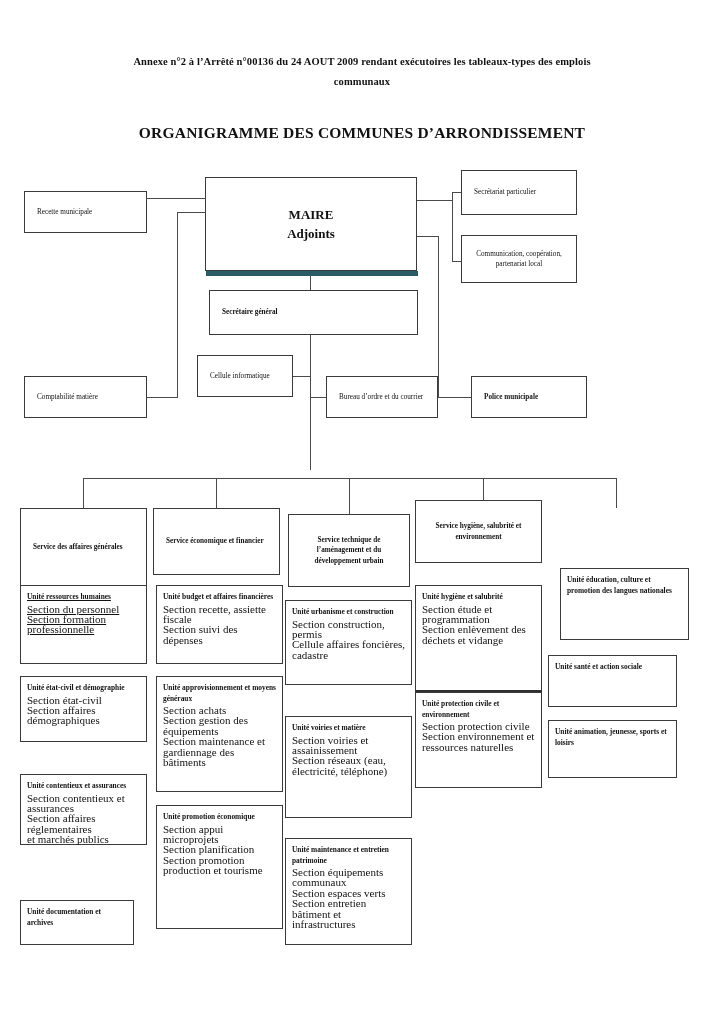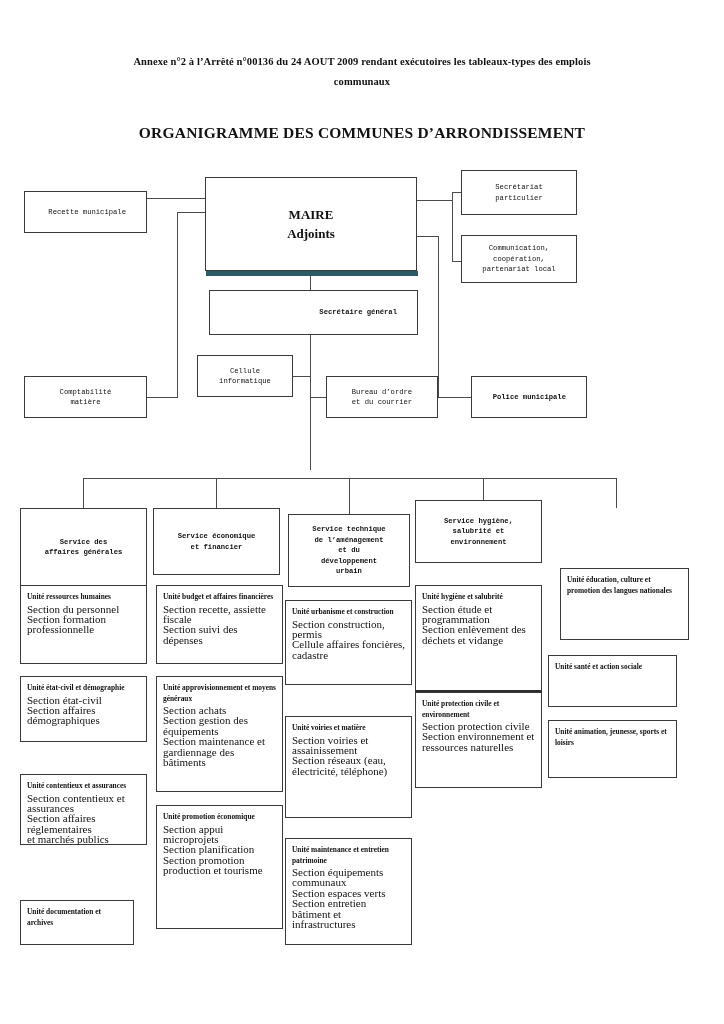--- a/index.html
+++ b/index.html
@@ -47,24 +47,23 @@
   .box > .bt{
     display:block;
     font-size:7.2px;
     line-height:10.5px;
   }
 
   
   .box.center{
     display:flex;
     align-items:center;
-    justify-content:flex-end;
+    justify-content:flex-start;
     text-align:center;
-    padding:2px 20px;
-    font-family:Liberation Mono, monospace;
+    padding:2px 12px;
   }
   .box.unit{
     padding:6px 5px 4px 6px;
     text-align:left;
   }
 
   .t-maire{font-size:13px;font-weight:bold;line-height:19px;}
   .t-sg{font-size:11px;font-weight:bold;}
   .t-svc-s{font-size:7.6px;font-weight:bold;line-height:12px;}
   .t-node{font-size:7.4px;line-height:11px;}
@@ -179,21 +178,21 @@
 
   <div class="box center" style="left:288px;top:514px;width:122px;height:73px;">
     <span class="bt t-svc-s">Service technique de l’aménagement et du développement urbain</span>
   </div>
 
   <div class="box center" style="left:415px;top:500px;width:127px;height:63px;">
     <span class="bt t-svc-s">Service hygiène, salubrité et environnement</span>
   </div>
 
 
-  <div class="box unit" style="left:20px;top:585px;width:127px;height:79px;">
+  <div class="box unit" style="left:20px;top:585px;width:127px;height:79px;text-decoration:underline;">
     <span class="u-title">Unité ressources humaines</span>
     <span class="u-line">Section du personnel</span>
     <span class="u-line">Section formation professionnelle</span>
   </div>
 
   <div class="box unit" style="left:20px;top:676px;width:127px;height:66px;">
     <span class="u-title">Unité état-civil et démographie</span>
     <span class="u-line">Section état-civil</span>
     <span class="u-line">Section affaires démographiques</span>
   </div>

